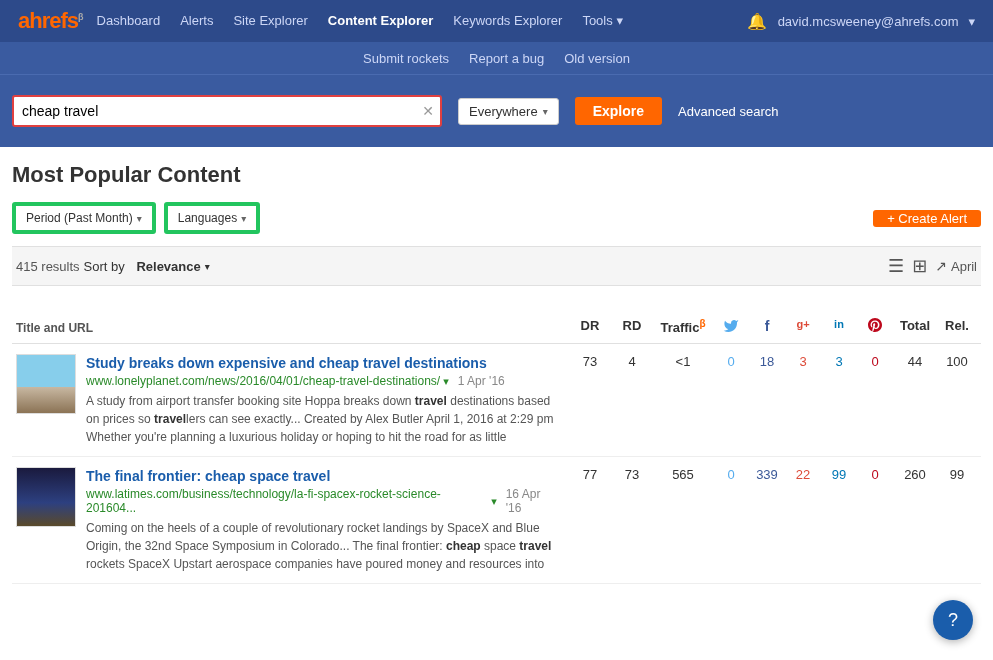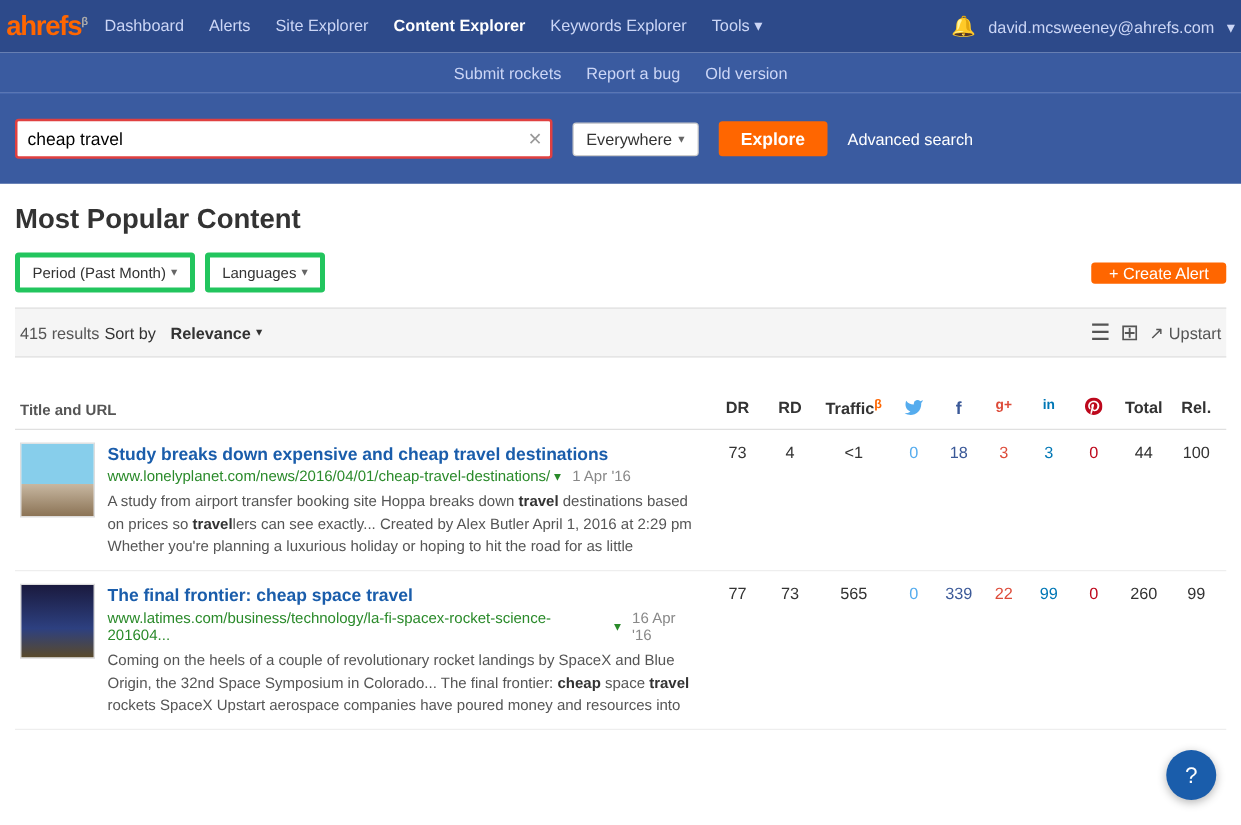--- a/index.html
+++ b/index.html
@@ -3,21 +3,21 @@
   <meta charset="utf-8">
   <style>
     * { box-sizing: border-box; margin: 0; padding: 0; }
     body { font-family: Arial, sans-serif; font-size: 13px; color: #333; background: #fff; width: 993px; }
 
     
     .top-nav {
       background: #2d4a8a;
       display: flex;
       align-items: center;
-      padding: 0 5px;
+      padding: 0 18px;
       height: 42px;
     }
     .logo {
       color: #f60;
       font-weight: bold;
       font-size: 22px;
       margin-right: 4px;
       letter-spacing: -1px;
     }
     .logo sup { font-size: 9px; color: #aaa; }
@@ -359,21 +359,21 @@
     <div class="sort-dropdown">
       <span>Sort by</span>&nbsp;
       <span class="sort-val">Relevance</span>
       <span class="arrow">▾</span>
     </div>
     <div class="view-controls">
       <span class="view-icon">☰</span>
       <span class="view-icon">⊞</span>
       <button class="export-btn">
         <span style="font-size:14px;">↗</span>
-        <span>Upstart</span>
+        <span>April</span>
       </button>
     </div>
   </div>
 
   <div class="table-header">
     <div class="col-title">Title and URL</div>
     <div style="display:flex;gap:0;flex-shrink:0;">
       <div class="col-dr col-val">DR</div>
       <div class="col-rd col-val">RD</div>
       <div class="col-traffic col-val">

